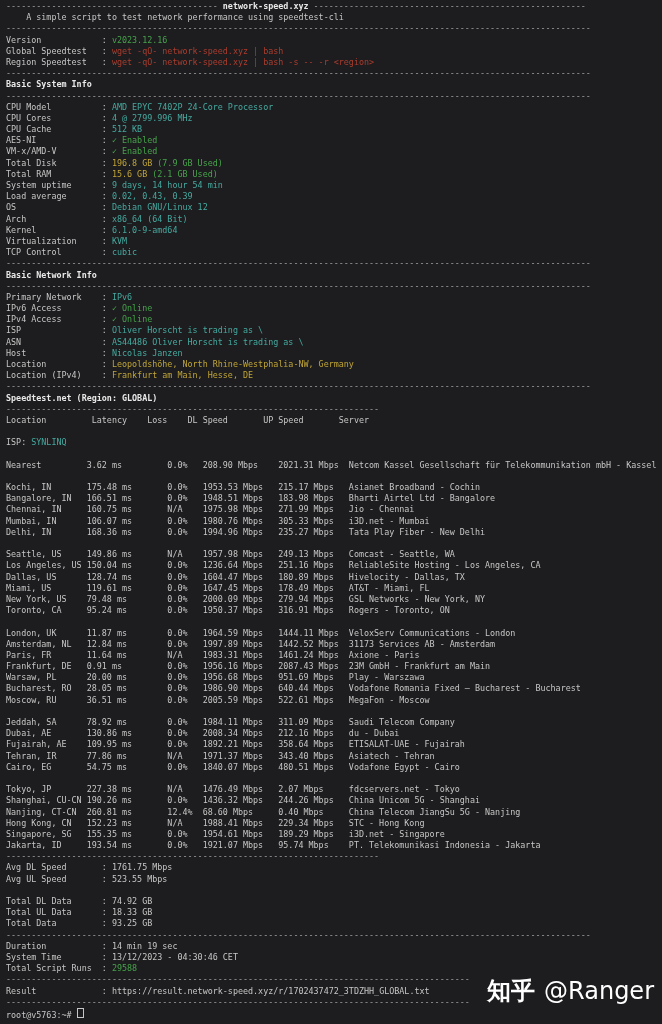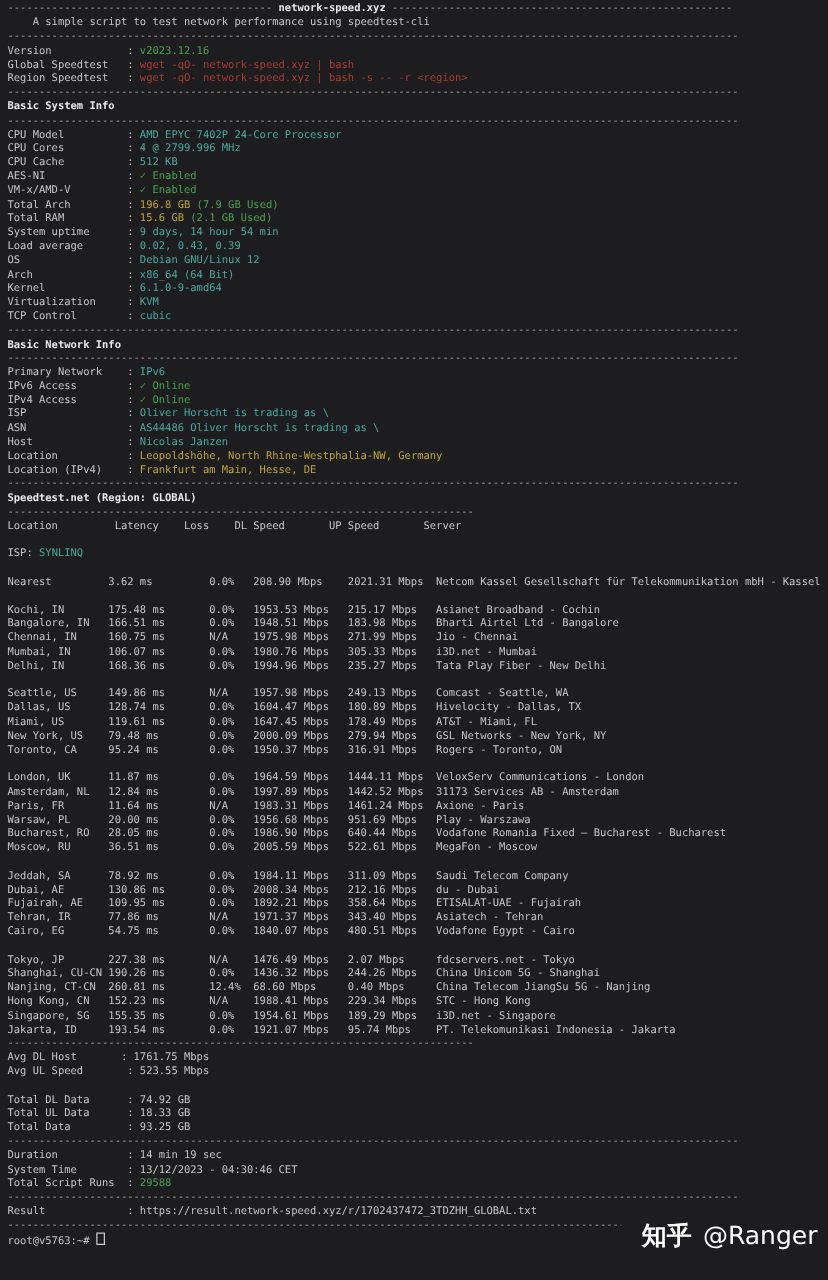--- a/index.html
+++ b/index.html
@@ -16,21 +16,21 @@
   .c-bold{color:#e9e9e9;font-weight:bold;}
   .c-teal{color:#45aaa0;text-align:center;}
   .c-green{color:#47a34b;}
   .c-yellow{color:#c0a535;}
   .c-red{color:#ab3c2e;}
   .cursor{display:inline-block;width:5px;height:8.5px;border:1px solid #c6c6c6;vertical-align:-1px;}
   .watermark{
     position:absolute;top:970px;right:4px;
     background:#1d1d1f;padding:5px 4px 8px 16px;
     font-family:"DejaVu Sans","Liberation Sans",sans-serif;
-    font-size:20px;color:#ffffff;white-space:nowrap;
+    font-size:24px;color:#ffffff;white-space:nowrap;
   }
   .watermark .brand{font-weight:700;margin-right:9px;}
   .watermark .user{font-weight:400;}
 </style>
 </head>
 <body>
 
 <div class="terminal" id="term">
     <div class="t-line"><span class="c-sep">------------------------------------------ </span><span class="c-bold">network-speed.xyz</span><span class="c-sep"> ------------------------------------------------------</span></div>
     <div class="t-line"><span class="c-fg">    A simple script to test network performance using speedtest-cli</span></div>
@@ -39,21 +39,21 @@
     <div class="t-line"><span class="c-fg">Global Speedtest   : </span><span class="c-red">wget -qO- network-speed.xyz | bash</span></div>
     <div class="t-line"><span class="c-fg">Region Speedtest   : </span><span class="c-red">wget -qO- network-speed.xyz | bash -s -- -r &lt;region&gt;</span></div>
     <div class="t-line"><span class="c-sep">--------------------------------------------------------------------------------------------------------------------</span></div>
     <div class="t-line"><span class="c-bold">Basic System Info</span></div>
     <div class="t-line"><span class="c-sep">--------------------------------------------------------------------------------------------------------------------</span></div>
     <div class="t-line"><span class="c-fg">CPU Model          : </span><span class="c-teal">AMD EPYC 7402P 24-Core Processor</span></div>
     <div class="t-line"><span class="c-fg">CPU Cores          : </span><span class="c-teal">4 @ 2799.996 MHz</span></div>
     <div class="t-line"><span class="c-fg">CPU Cache          : </span><span class="c-teal">512 KB</span></div>
     <div class="t-line"><span class="c-fg">AES-NI             : </span><span class="c-green">✓ Enabled</span></div>
     <div class="t-line"><span class="c-fg">VM-x/AMD-V         : </span><span class="c-green">✓ Enabled</span></div>
-    <div class="t-line"><span class="c-fg">Total Arch         : </span><span class="c-yellow">196.8 GB </span><span class="c-green">(7.9 GB Used)</span></div>
+    <div class="t-line"><span class="c-fg">Total Disk         : </span><span class="c-yellow">196.8 GB </span><span class="c-green">(7.9 GB Used)</span></div>
     <div class="t-line"><span class="c-fg">Total RAM          : </span><span class="c-yellow">15.6 GB </span><span class="c-green">(2.1 GB Used)</span></div>
     <div class="t-line"><span class="c-fg">System uptime      : </span><span class="c-teal">9 days, 14 hour 54 min</span></div>
     <div class="t-line"><span class="c-fg">Load average       : </span><span class="c-teal">0.02, 0.43, 0.39</span></div>
     <div class="t-line"><span class="c-fg">OS                 : </span><span class="c-teal">Debian GNU/Linux 12</span></div>
     <div class="t-line"><span class="c-fg">Arch               : </span><span class="c-teal">x86_64 (64 Bit)</span></div>
     <div class="t-line"><span class="c-fg">Kernel             : </span><span class="c-teal">6.1.0-9-amd64</span></div>
     <div class="t-line"><span class="c-fg">Virtualization     : </span><span class="c-teal">KVM</span></div>
     <div class="t-line"><span class="c-fg">TCP Control        : </span><span class="c-teal">cubic</span></div>
     <div class="t-line"><span class="c-sep">--------------------------------------------------------------------------------------------------------------------</span></div>
     <div class="t-line"><span class="c-bold">Basic Network Info</span></div>
@@ -75,46 +75,48 @@
     <div class="t-line"></div>
     <div class="t-line"><span class="c-fg">Nearest         3.62 ms         0.0%   208.90 Mbps    2021.31 Mbps  Netcom Kassel Gesellschaft für Telekommunikation mbH - Kassel</span></div>
     <div class="t-line"></div>
     <div class="t-line"><span class="c-fg">Kochi, IN       175.48 ms       0.0%   1953.53 Mbps   215.17 Mbps   Asianet Broadband - Cochin</span></div>
     <div class="t-line"><span class="c-fg">Bangalore, IN   166.51 ms       0.0%   1948.51 Mbps   183.98 Mbps   Bharti Airtel Ltd - Bangalore</span></div>
     <div class="t-line"><span class="c-fg">Chennai, IN     160.75 ms       N/A    1975.98 Mbps   271.99 Mbps   Jio - Chennai</span></div>
     <div class="t-line"><span class="c-fg">Mumbai, IN      106.07 ms       0.0%   1980.76 Mbps   305.33 Mbps   i3D.net - Mumbai</span></div>
     <div class="t-line"><span class="c-fg">Delhi, IN       168.36 ms       0.0%   1994.96 Mbps   235.27 Mbps   Tata Play Fiber - New Delhi</span></div>
     <div class="t-line"></div>
     <div class="t-line"><span class="c-fg">Seattle, US     149.86 ms       N/A    1957.98 Mbps   249.13 Mbps   Comcast - Seattle, WA</span></div>
+    <div class="t-line"><span class="c-fg">Los Angeles, US 150.04 ms       0.0%   1236.64 Mbps   251.16 Mbps   ReliableSite Hosting - Los Angeles, CA</span></div>
     <div class="t-line"><span class="c-fg">Dallas, US      128.74 ms       0.0%   1604.47 Mbps   180.89 Mbps   Hivelocity - Dallas, TX</span></div>
     <div class="t-line"><span class="c-fg">Miami, US       119.61 ms       0.0%   1647.45 Mbps   178.49 Mbps   AT&amp;T - Miami, FL</span></div>
     <div class="t-line"><span class="c-fg">New York, US    79.48 ms        0.0%   2000.09 Mbps   279.94 Mbps   GSL Networks - New York, NY</span></div>
     <div class="t-line"><span class="c-fg">Toronto, CA     95.24 ms        0.0%   1950.37 Mbps   316.91 Mbps   Rogers - Toronto, ON</span></div>
     <div class="t-line"></div>
     <div class="t-line"><span class="c-fg">London, UK      11.87 ms        0.0%   1964.59 Mbps   1444.11 Mbps  VeloxServ Communications - London</span></div>
     <div class="t-line"><span class="c-fg">Amsterdam, NL   12.84 ms        0.0%   1997.89 Mbps   1442.52 Mbps  31173 Services AB - Amsterdam</span></div>
     <div class="t-line"><span class="c-fg">Paris, FR       11.64 ms        N/A    1983.31 Mbps   1461.24 Mbps  Axione - Paris</span></div>
+    <div class="t-line"><span class="c-fg">Frankfurt, DE   0.91 ms         0.0%   1956.16 Mbps   2087.43 Mbps  23M GmbH - Frankfurt am Main</span></div>
     <div class="t-line"><span class="c-fg">Warsaw, PL      20.00 ms        0.0%   1956.68 Mbps   951.69 Mbps   Play - Warszawa</span></div>
     <div class="t-line"><span class="c-fg">Bucharest, RO   28.05 ms        0.0%   1986.90 Mbps   640.44 Mbps   Vodafone Romania Fixed – Bucharest - Bucharest</span></div>
     <div class="t-line"><span class="c-fg">Moscow, RU      36.51 ms        0.0%   2005.59 Mbps   522.61 Mbps   MegaFon - Moscow</span></div>
     <div class="t-line"></div>
     <div class="t-line"><span class="c-fg">Jeddah, SA      78.92 ms        0.0%   1984.11 Mbps   311.09 Mbps   Saudi Telecom Company</span></div>
     <div class="t-line"><span class="c-fg">Dubai, AE       130.86 ms       0.0%   2008.34 Mbps   212.16 Mbps   du - Dubai</span></div>
     <div class="t-line"><span class="c-fg">Fujairah, AE    109.95 ms       0.0%   1892.21 Mbps   358.64 Mbps   ETISALAT-UAE - Fujairah</span></div>
     <div class="t-line"><span class="c-fg">Tehran, IR      77.86 ms        N/A    1971.37 Mbps   343.40 Mbps   Asiatech - Tehran</span></div>
     <div class="t-line"><span class="c-fg">Cairo, EG       54.75 ms        0.0%   1840.07 Mbps   480.51 Mbps   Vodafone Egypt - Cairo</span></div>
     <div class="t-line"></div>
     <div class="t-line"><span class="c-fg">Tokyo, JP       227.38 ms       N/A    1476.49 Mbps   2.07 Mbps     fdcservers.net - Tokyo</span></div>
     <div class="t-line"><span class="c-fg">Shanghai, CU-CN 190.26 ms       0.0%   1436.32 Mbps   244.26 Mbps   China Unicom 5G - Shanghai</span></div>
     <div class="t-line"><span class="c-fg">Nanjing, CT-CN  260.81 ms       12.4%  68.60 Mbps     0.40 Mbps     China Telecom JiangSu 5G - Nanjing</span></div>
     <div class="t-line"><span class="c-fg">Hong Kong, CN   152.23 ms       N/A    1988.41 Mbps   229.34 Mbps   STC - Hong Kong</span></div>
     <div class="t-line"><span class="c-fg">Singapore, SG   155.35 ms       0.0%   1954.61 Mbps   189.29 Mbps   i3D.net - Singapore</span></div>
     <div class="t-line"><span class="c-fg">Jakarta, ID     193.54 ms       0.0%   1921.07 Mbps   95.74 Mbps    PT. Telekomunikasi Indonesia - Jakarta</span></div>
     <div class="t-line"><span class="c-sep">--------------------------------------------------------------------------</span></div>
-    <div class="t-line"><span class="c-fg">Avg DL Host       : </span><span class="c-fg">1761.75 Mbps</span></div>
+    <div class="t-line"><span class="c-fg">Avg DL Speed       : </span><span class="c-fg">1761.75 Mbps</span></div>
     <div class="t-line"><span class="c-fg">Avg UL Speed       : </span><span class="c-fg">523.55 Mbps</span></div>
     <div class="t-line"></div>
     <div class="t-line"><span class="c-fg">Total DL Data      : </span><span class="c-fg">74.92 GB</span></div>
     <div class="t-line"><span class="c-fg">Total UL Data      : </span><span class="c-fg">18.33 GB</span></div>
     <div class="t-line"><span class="c-fg">Total Data         : </span><span class="c-fg">93.25 GB</span></div>
     <div class="t-line"><span class="c-sep">--------------------------------------------------------------------------------------------------------------------</span></div>
     <div class="t-line"><span class="c-fg">Duration           : </span><span class="c-fg">14 min 19 sec</span></div>
     <div class="t-line"><span class="c-fg">System Time        : </span><span class="c-fg">13/12/2023 - 04:30:46 CET</span></div>
     <div class="t-line"><span class="c-fg">Total Script Runs  : </span><span class="c-green">29588</span></div>
     <div class="t-line"><span class="c-sep">--------------------------------------------------------------------------------------------------------------------</span></div>

